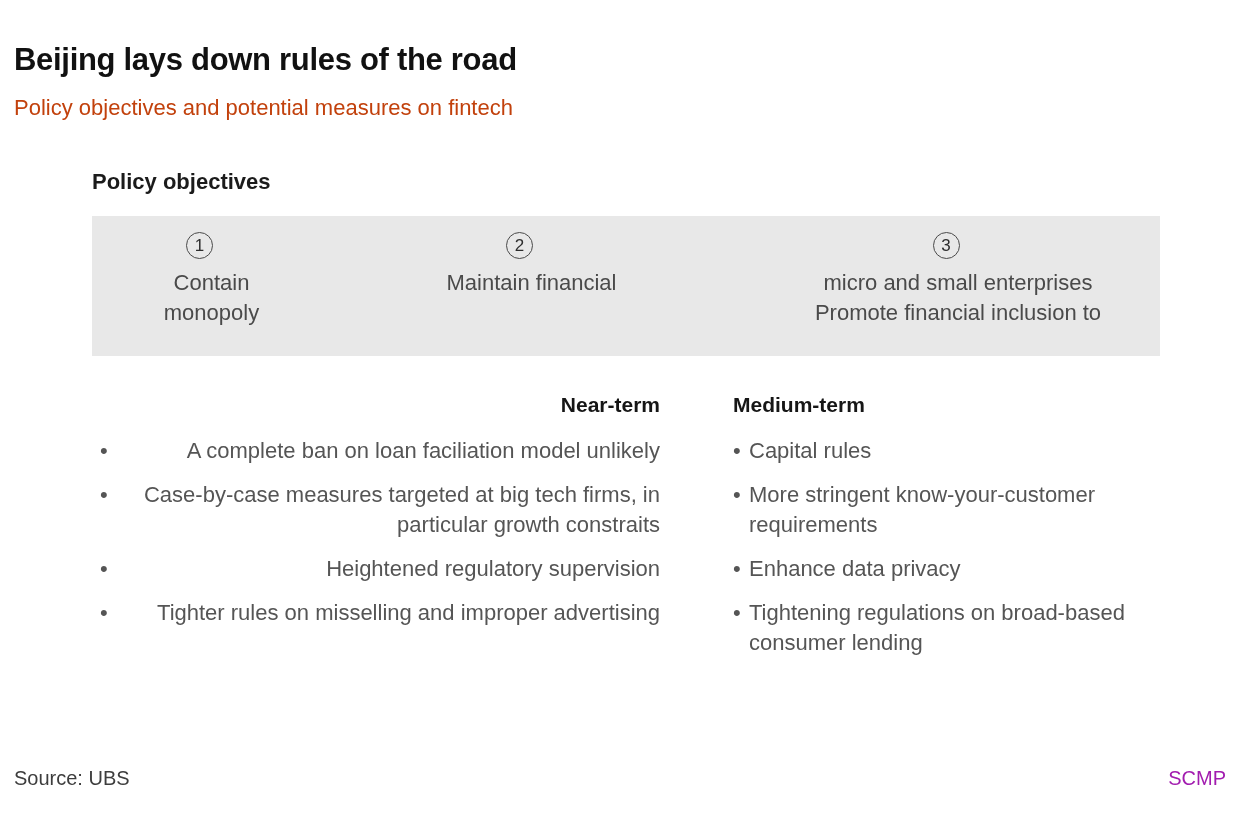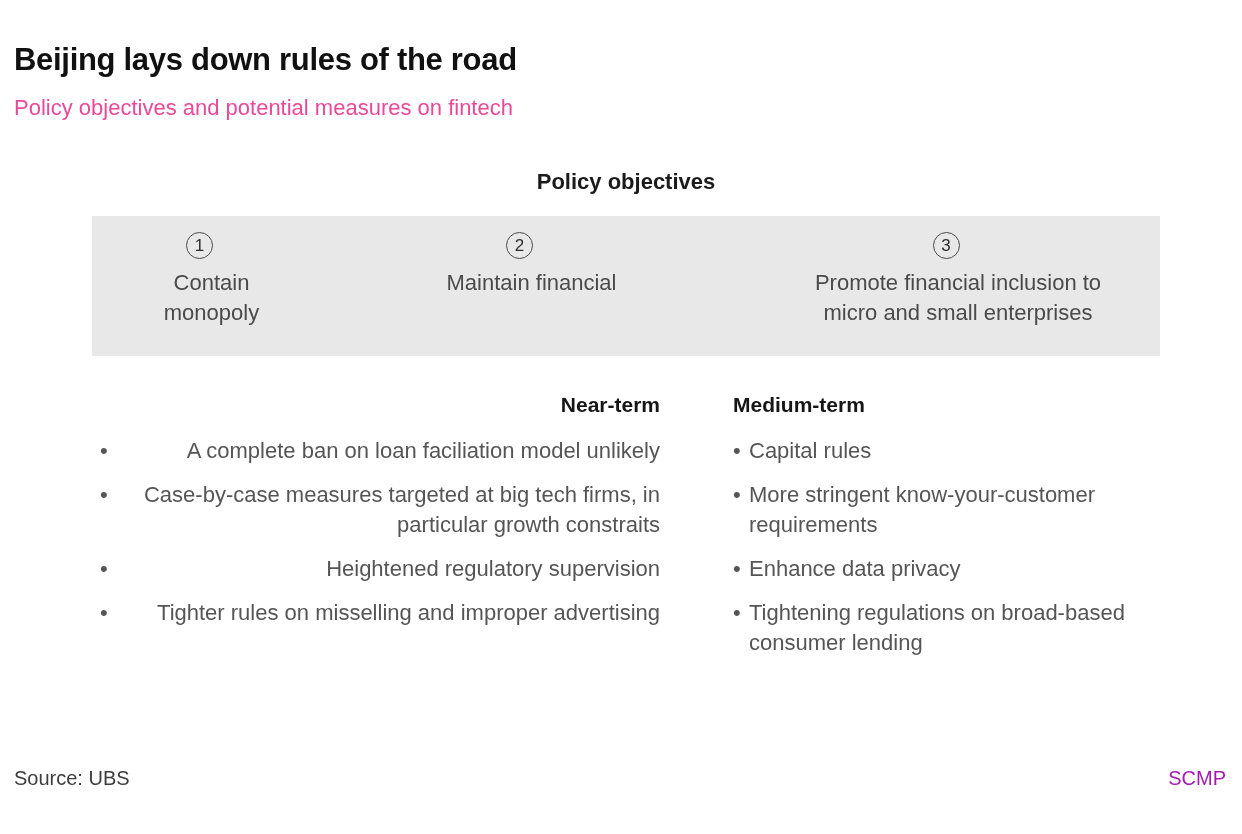--- a/index.html
+++ b/index.html
@@ -31,32 +31,32 @@
     letter-spacing: -0.3px;
     line-height: 36px;
     white-space: nowrap;
   }
   .chart-subtitle {
     position: absolute;
     left: 14px;
     top: 94px;
     font-size: 22px;
     font-weight: normal;
-    color: #ec4899;
+    color: #c2410c;
     line-height: 28px;
     white-space: nowrap;
   }
 
   
   .section-header {
     position: absolute;
     left: 92px;
     top: 168px;
     width: 1068px;
-    text-align: center;
+    text-align: left;
     font-size: 22px;
     font-weight: bold;
     color: #1b1b1b;
     line-height: 28px;
   }
   .objectives-band {
     position: absolute;
     left: 92px;
     top: 216px;
     width: 1068px;
@@ -180,22 +180,22 @@
     <div class="objective-col c2">
       <div class="objective-num">2</div>
       <div class="objective-label">
         <div>Maintain financial</div>
       </div>
     </div>
 
     <div class="objective-col c3">
       <div class="objective-num">3</div>
       <div class="objective-label">
+        <div>micro and small enterprises</div>
         <div>Promote financial inclusion to</div>
-        <div>micro and small enterprises</div>
       </div>
     </div>
 
   </div>
 
   <div class="measures">
 
     <div class="measure-col left">
       <div class="measure-heading">Near-term</div>
       <ul class="measure-list">

